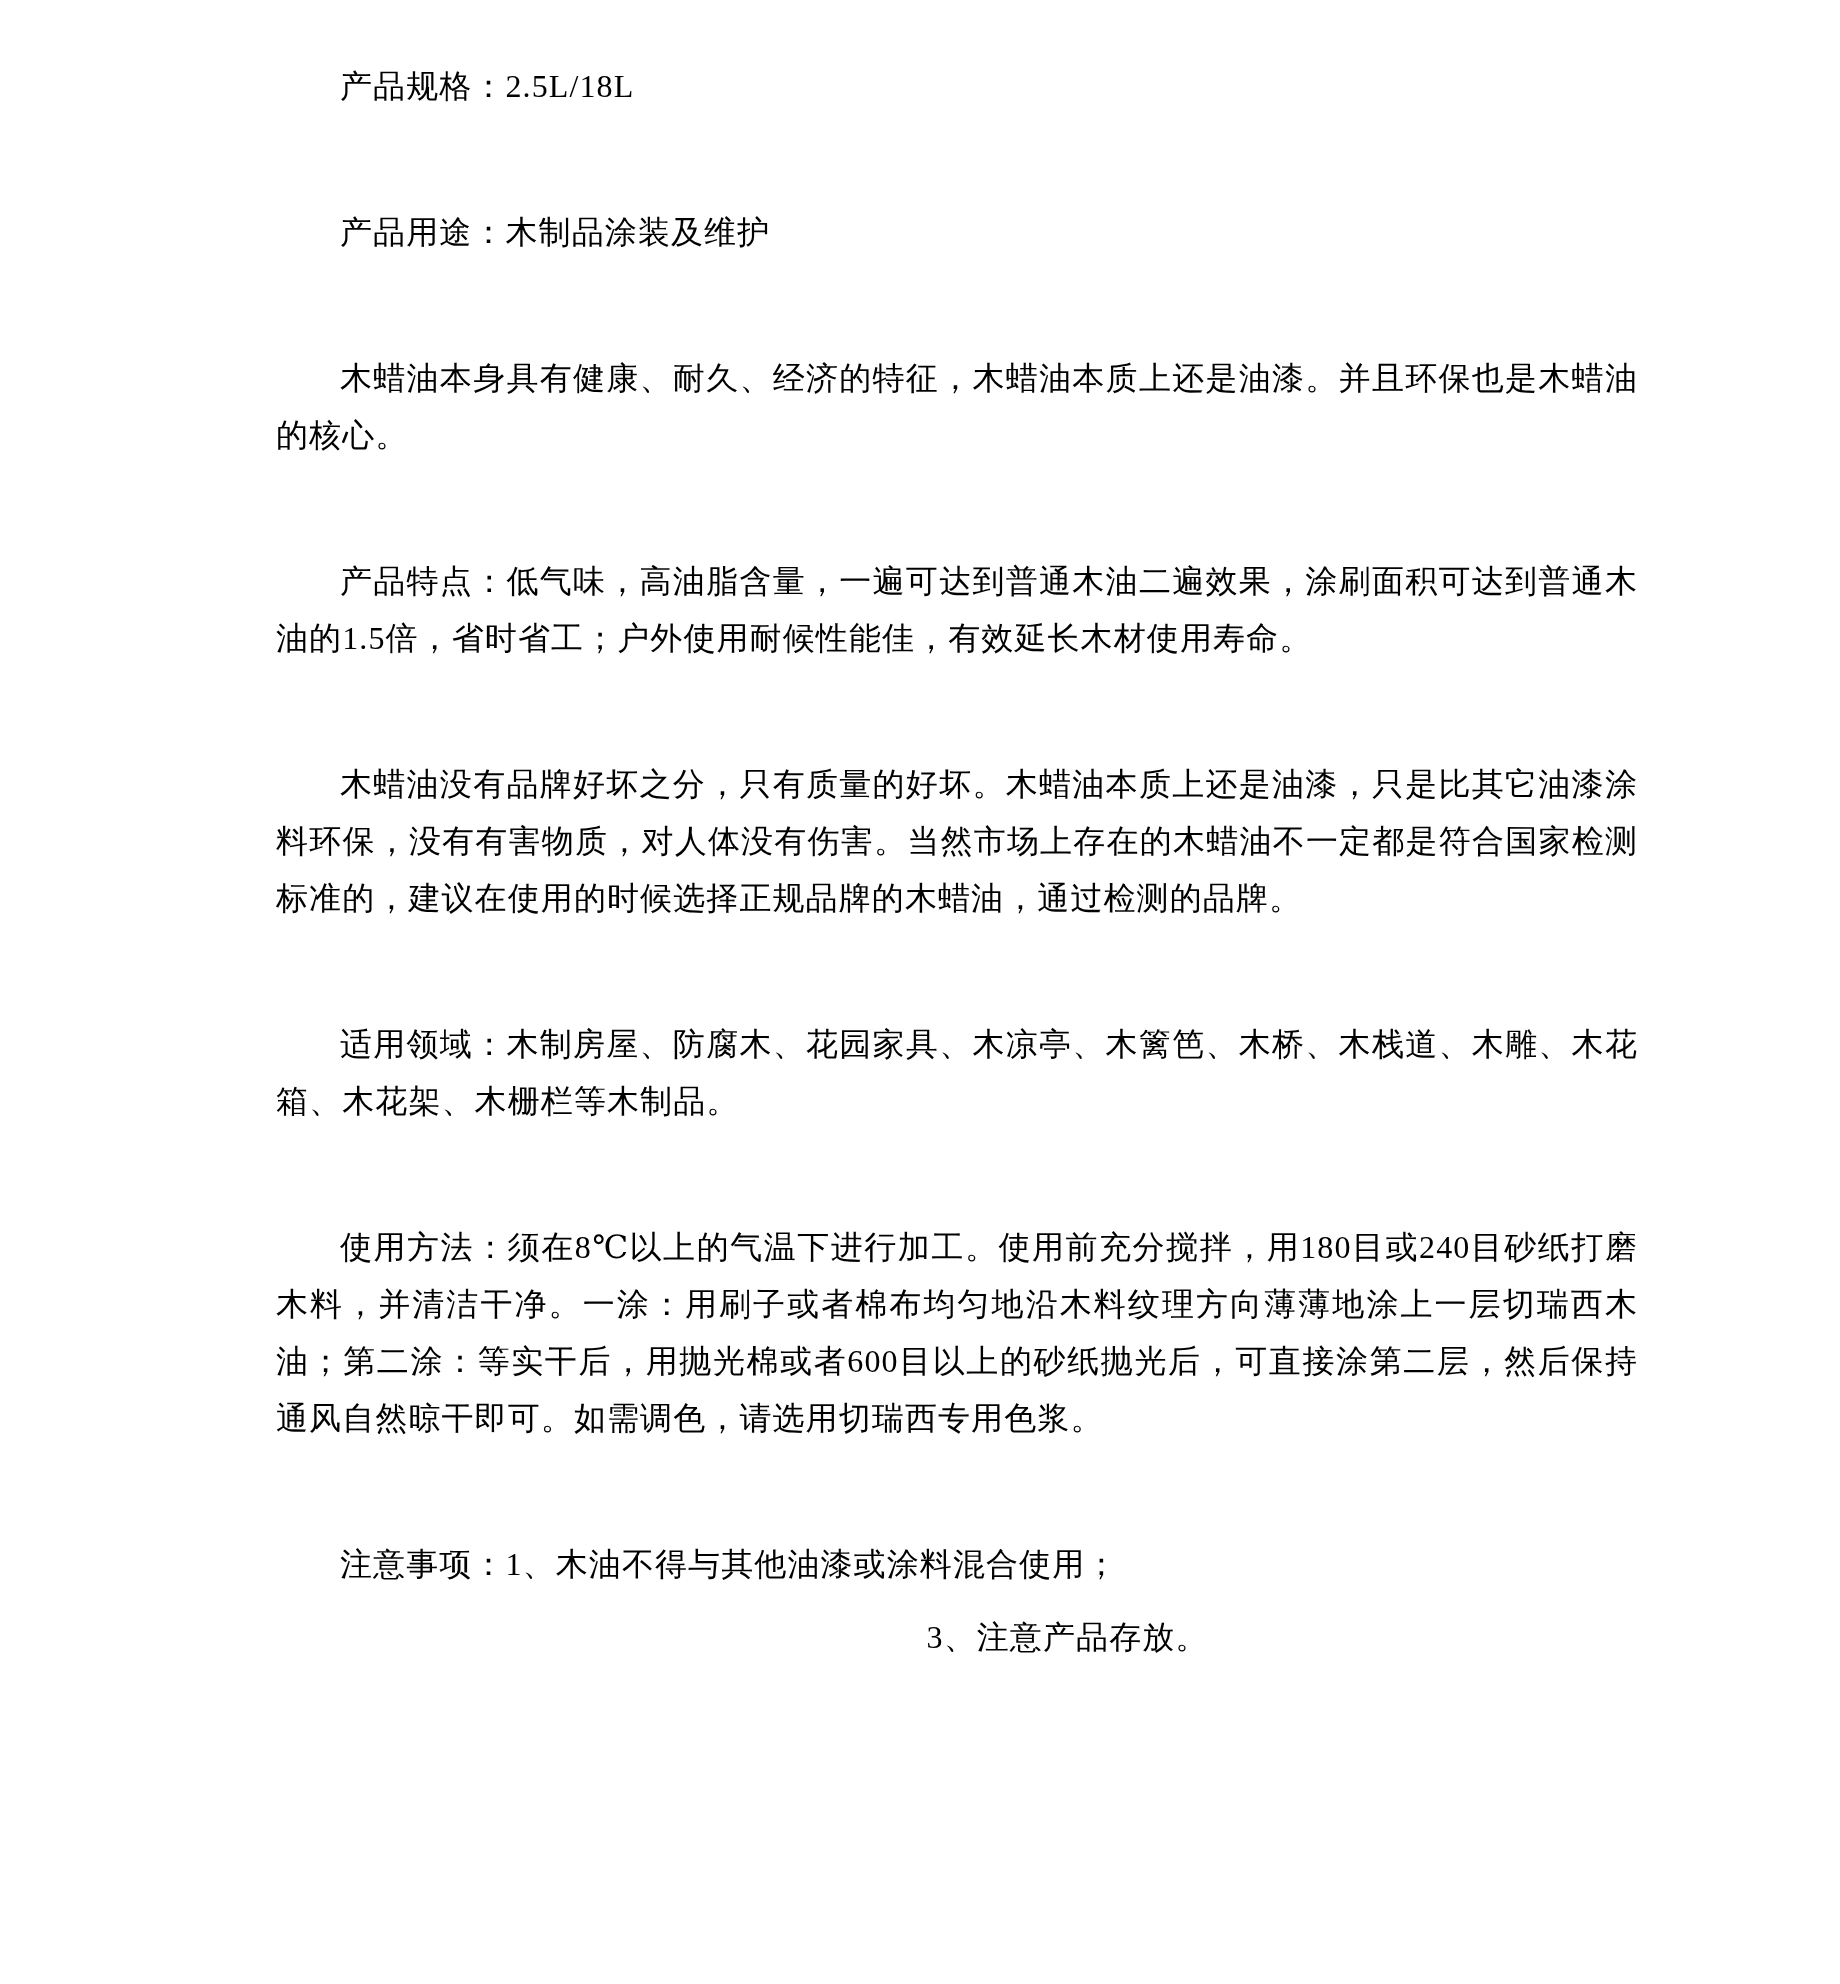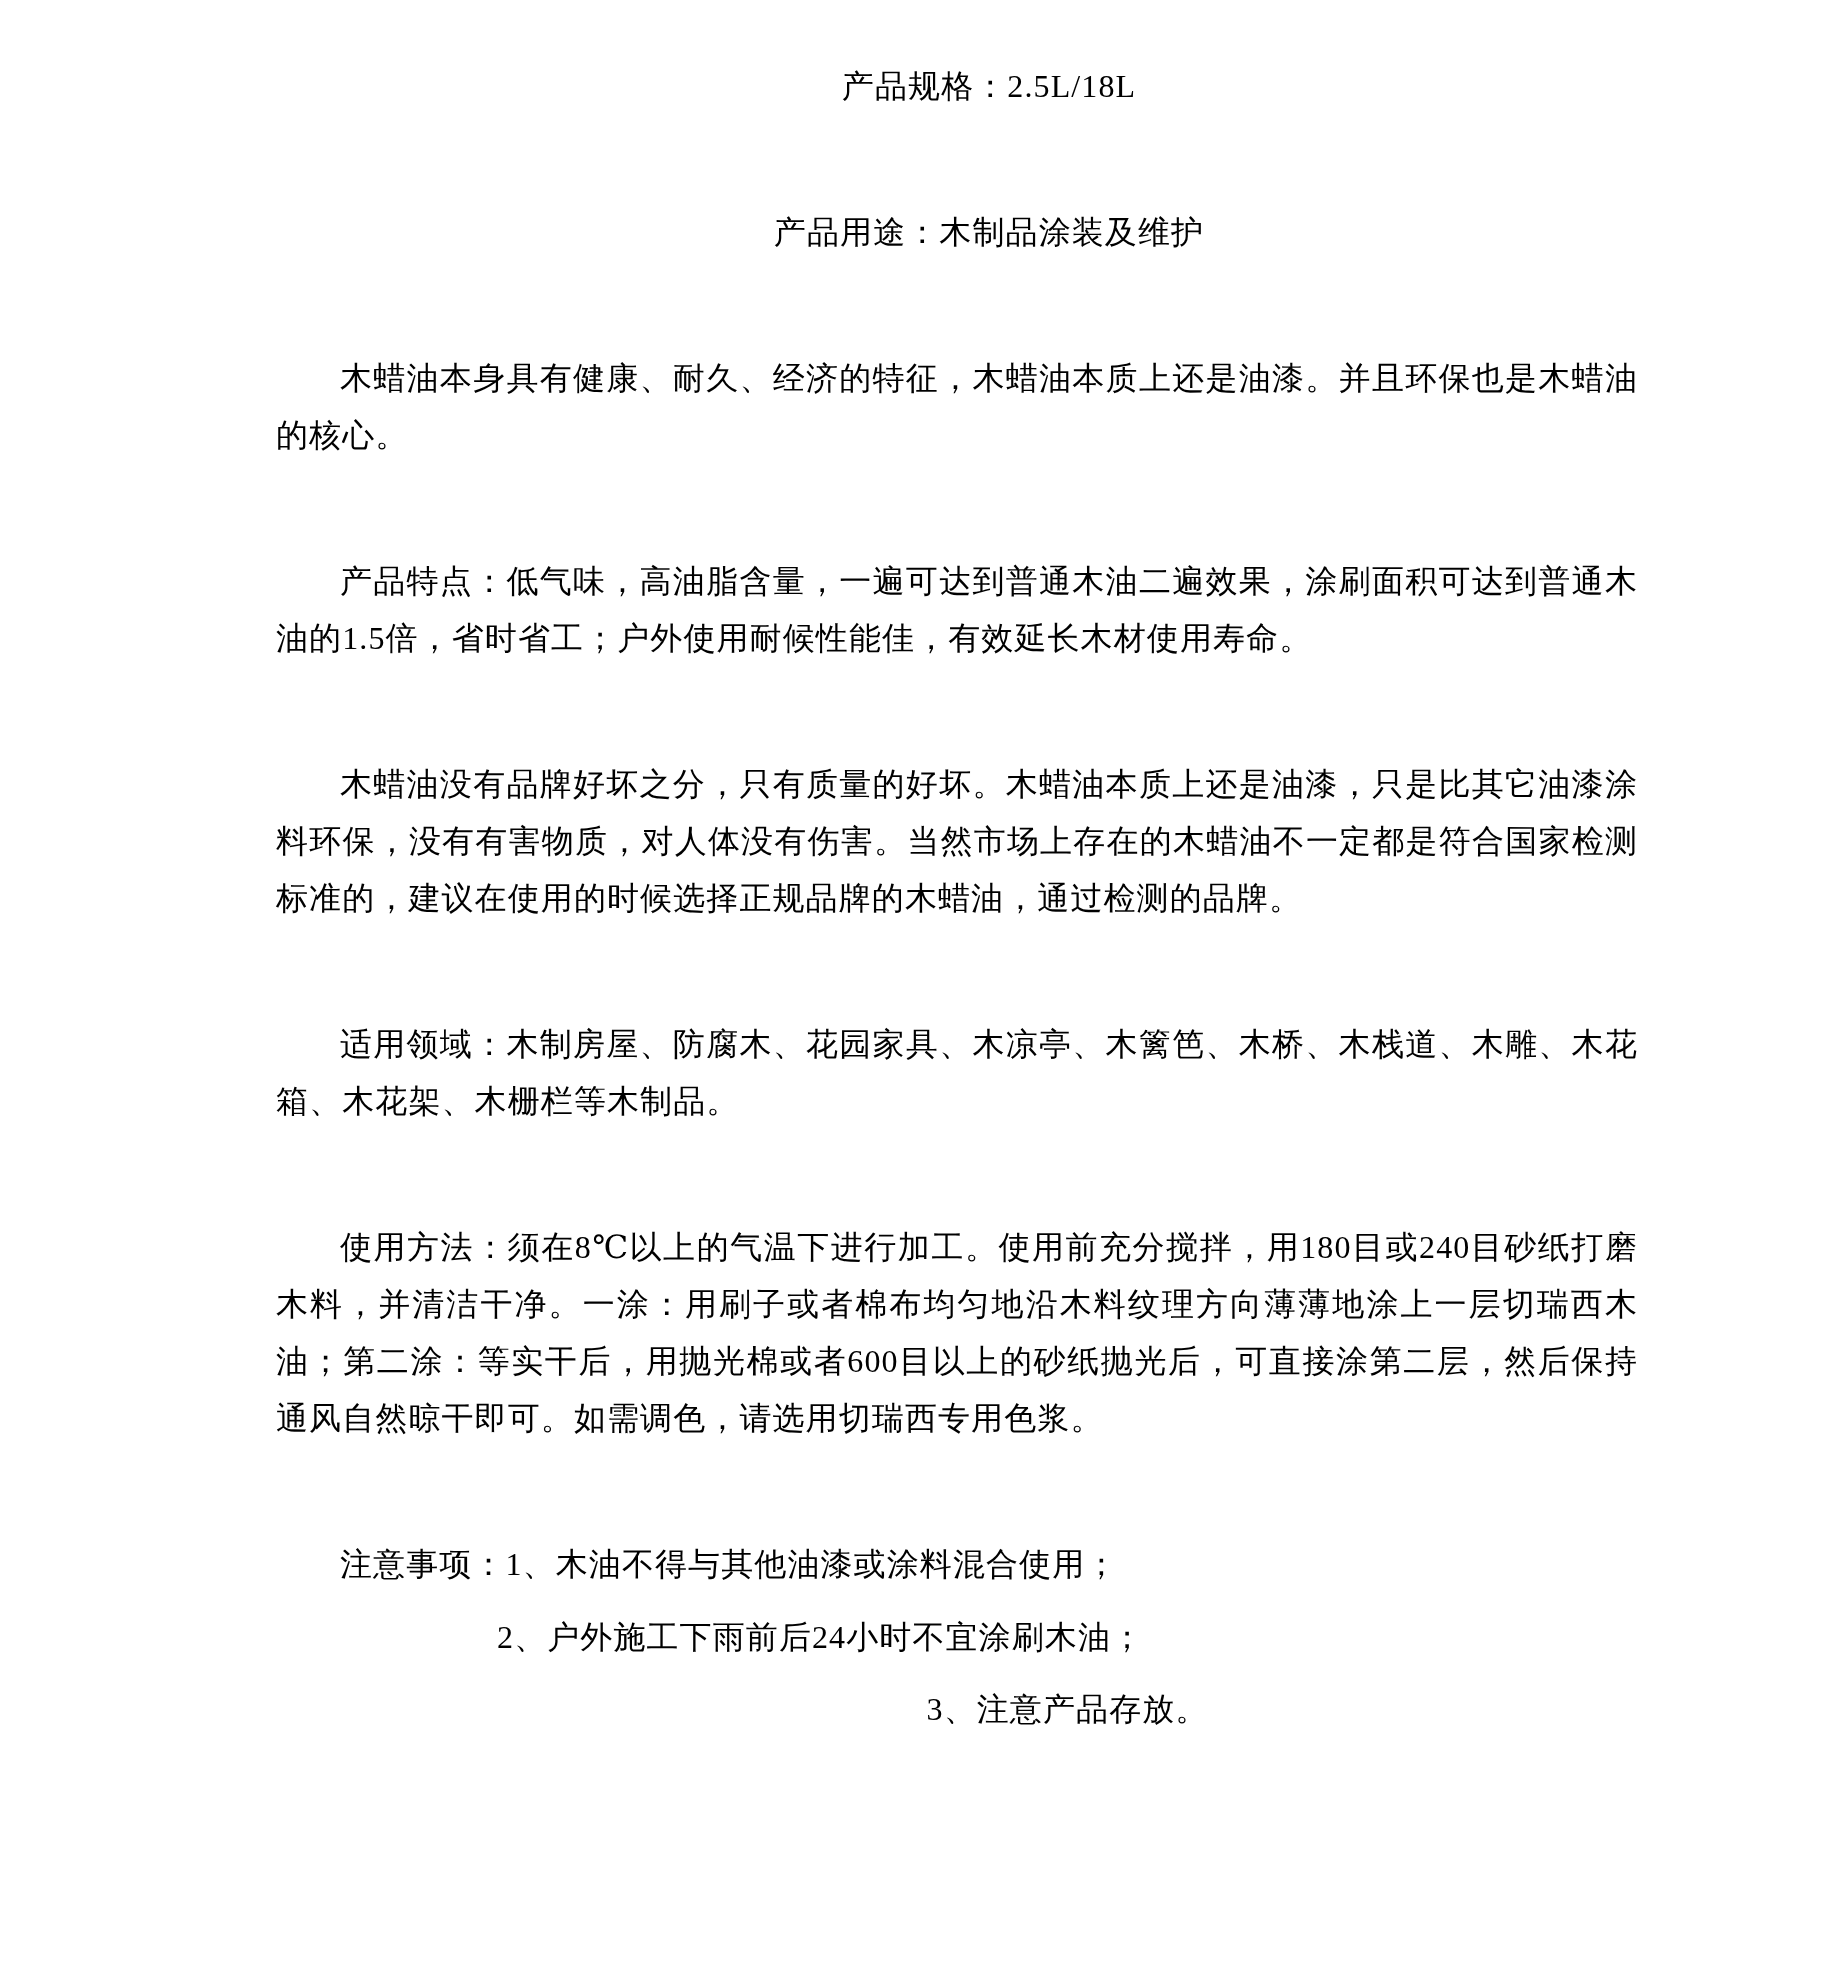--- a/index.html
+++ b/index.html
@@ -25,21 +25,21 @@
     line-height: 57px;
     letter-spacing: 1.1px;
   }
   .doc p {
     margin: 0 0 89px 0;
     text-indent: 2em;
     text-align: justify;
     word-break: break-all;
   }
   .doc p.single-line {
-    text-align: center;
+    text-align: left;
   }
   .doc p.note-head {
     margin-bottom: 15.6px;
   }
   .doc p.note-sub {
     margin-left: 221px;
     margin-bottom: 15.6px;
     text-indent: 0;
     text-align: left;
   }
@@ -54,17 +54,16 @@
 <div class="page">
   <div class="doc">
     <p class="single-line">产品规格：2.5L/18L</p>
     <p class="single-line">产品用途：木制品涂装及维护</p>
     <p>木蜡油本身具有健康、耐久、经济的特征，木蜡油本质上还是油漆。并且环保也是木蜡油的核心。</p>
     <p>产品特点：低气味，高油脂含量，一遍可达到普通木油二遍效果，涂刷面积可达到普通木油的1.5倍，省时省工；户外使用耐候性能佳，有效延长木材使用寿命。</p>
     <p>木蜡油没有品牌好坏之分，只有质量的好坏。木蜡油本质上还是油漆，只是比其它油漆涂料环保，没有有害物质，对人体没有伤害。当然市场上存在的木蜡油不一定都是符合国家检测标准的，建议在使用的时候选择正规品牌的木蜡油，通过检测的品牌。</p>
     <p>适用领域：木制房屋、防腐木、花园家具、木凉亭、木篱笆、木桥、木栈道、木雕、木花箱、木花架、木栅栏等木制品。</p>
     <p>使用方法：须在8℃以上的气温下进行加工。使用前充分搅拌，用180目或240目砂纸打磨木料，并清洁干净。一涂：用刷子或者棉布均匀地沿木料纹理方向薄薄地涂上一层切瑞西木油；第二涂：等实干后，用抛光棉或者600目以上的砂纸抛光后，可直接涂第二层，然后保持通风自然晾干即可。如需调色，请选用切瑞西专用色浆。</p>
     <p class="note-head">注意事项：1、木油不得与其他油漆或涂料混合使用；</p>
-    <p class="note-sub">2、户外施工下雨前后24小时不宜涂刷木油；</p>
     <p class="note-sub">3、注意产品存放。</p>
   </div>
 </div>
 
 
 </body></html>

